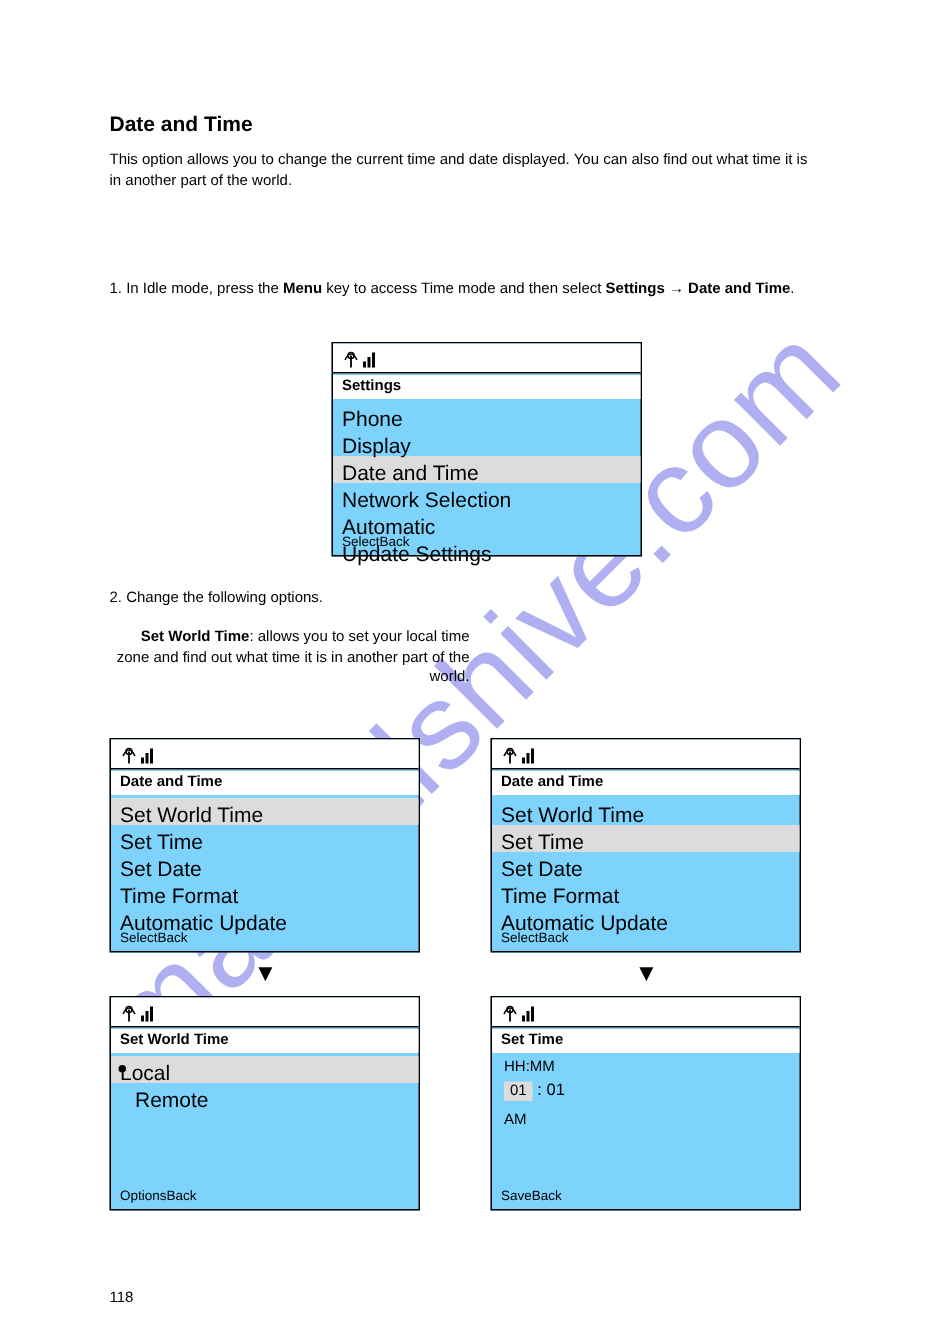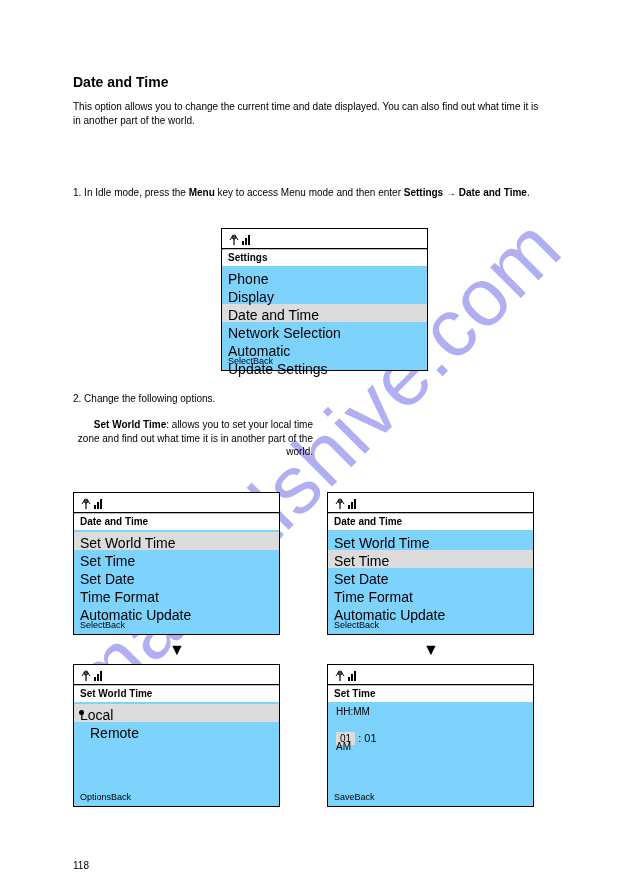--- a/index.html
+++ b/index.html
@@ -163,21 +163,21 @@
 <div class="watermark">manualshive.com</div>
 
 <div class="page">
 
   <div class="heading" style="left:73px; top:74px;">Date and Time</div>
 
   <div class="body-text" style="left:73px; top:100px; width:470px;">This option allows you to change the current time and date displayed. You can also find out what time it is in another part of the world.</div>
 
 
   <div class="body-text" style="left:73px; top:186px; width:480px;">
-    <span>1. In Idle mode, press the </span><b>Menu</b><span> key to access Menu mode and then enter </span><b>Settings → Date and Time</b><span>.</span>
+    <span>1. In Idle mode, press the </span><b>Menu</b><span> key to access Time mode and then select </span><b>Settings → Date and Time</b><span>.</span>
   </div>
 
   <div class="screen" style="left:221px; top:228px; width:207px; height:143px;">
     <div class="statusbar">
       <span class="sigicon">
         <svg width="26" height="14" viewBox="0 0 26 14">
           <circle cx="6" cy="5" r="2" fill="none" stroke="#000" stroke-width="1"></circle>
           <path d="M2 8 Q6 0 10 8" fill="none" stroke="#000" stroke-width="1"></path>
           <line x1="6" y1="5" x2="6" y2="13" stroke="#000" stroke-width="1.2"></line>
           <rect x="14" y="9" width="2" height="4" fill="#000"></rect>
@@ -298,21 +298,21 @@
           <path d="M2 8 Q6 0 10 8" fill="none" stroke="#000" stroke-width="1"></path>
           <line x1="6" y1="5" x2="6" y2="13" stroke="#000" stroke-width="1.2"></line>
           <rect x="14" y="9" width="2" height="4" fill="#000"></rect>
           <rect x="17" y="6" width="2" height="7" fill="#000"></rect>
           <rect x="20" y="3" width="2" height="10" fill="#000"></rect>
         </svg>
       </span>
     </div>
     <div class="title">Set Time</div>
     <div style="position:absolute; top:41px; left:8px; font-size:10px;">HH:MM</div>
-    <div style="position:absolute; top:56px; left:8px; font-size:11px;margin-top:11px;">
+    <div style="position:absolute; top:56px; left:8px; font-size:11px;">
       <span class="keyfield">01</span>
       <span> : </span>
       <span>01</span>
     </div>
     <div style="position:absolute; top:76px; left:8px; font-size:10px;">AM</div>
     <div class="softkeys">
       <span>Save</span>
       <span>Back</span>
     </div>
   </div>

